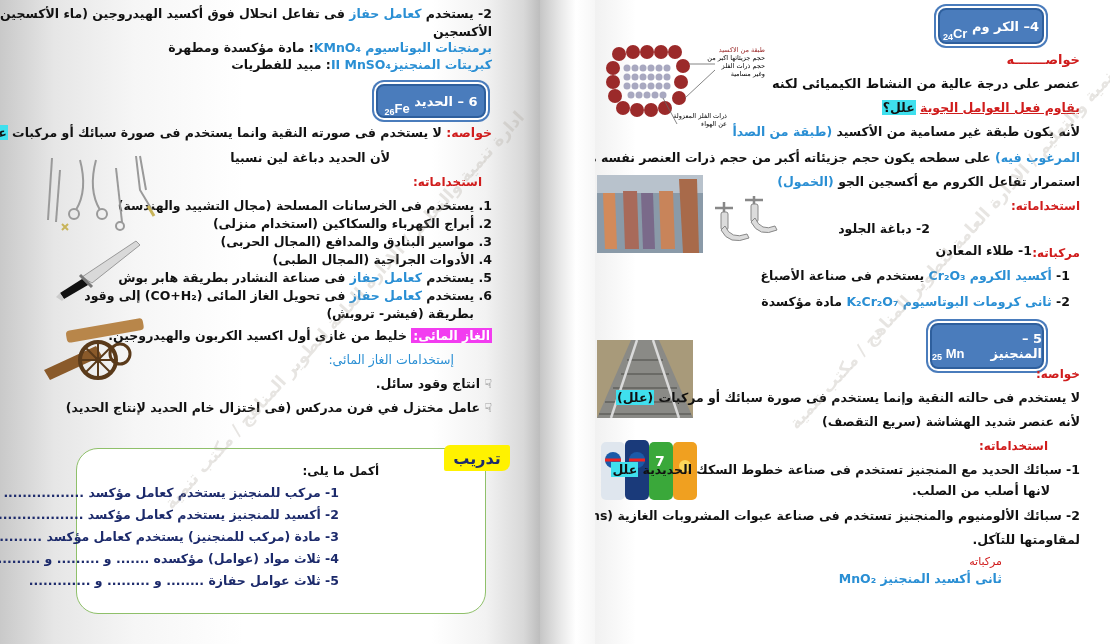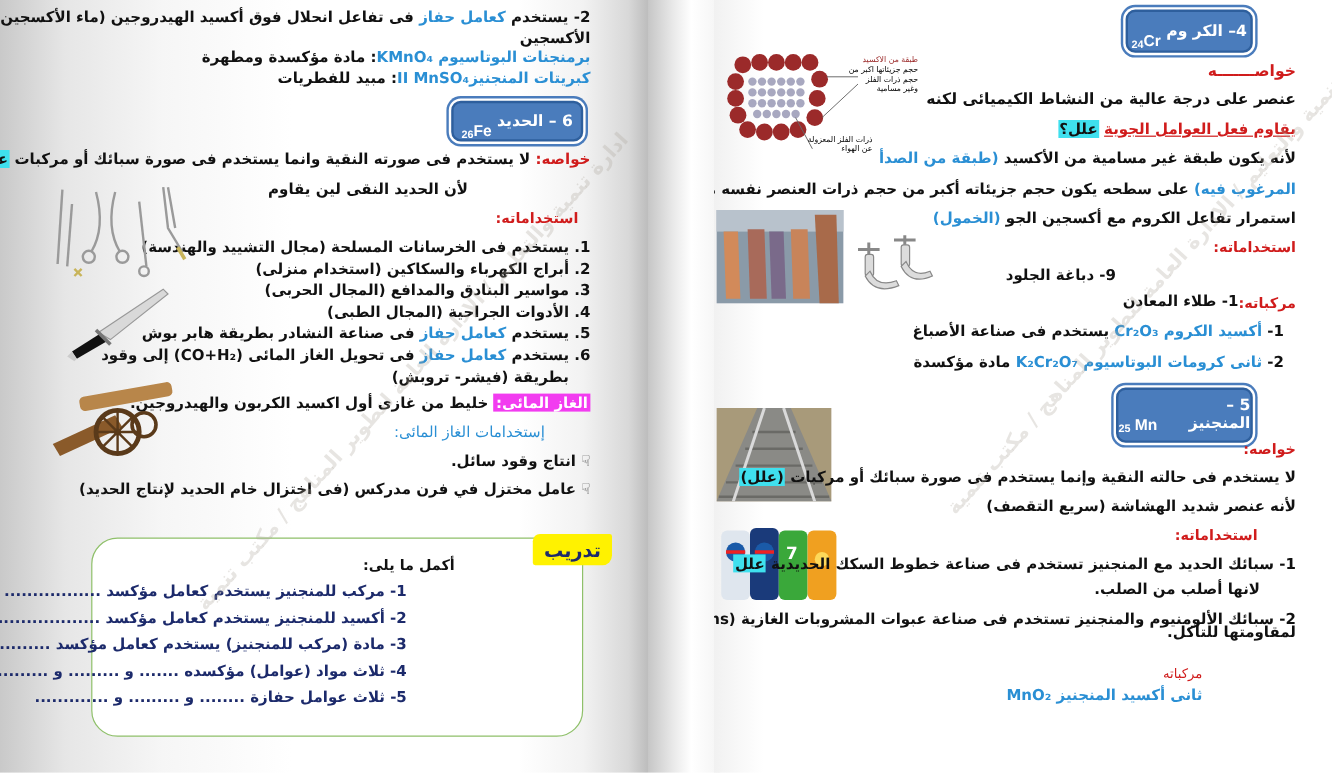--- a/index.html
+++ b/index.html
@@ -76,21 +76,21 @@
       <span class="blue">كبريتات المنجنيزII MnSO₄</span><span>: مبيد للفطريات</span>
     </div>
 
     <div class="badge" style="left:376px; top:84px; width:110px; height:34px;">
       <span>6 – الحديد </span>&nbsp;<span class="num" style="direction:ltr;"><sub>26</sub><span>Fe</span></span>
     </div>
 
     <div class="t" style="right:48px; top:125px;">
       <span class="red">خواصه:</span><span> لا يستخدم فى صورته النقية وانما يستخدم فى صورة سبائك أو مركبات </span><span class="hl-cyan">علل</span>
     </div>
-    <div class="t" style="right:150px; top:150px;">لأن الحديد النقى لين يقاوم</div>
+    <div class="t" style="right:150px; top:150px;">لأن الحديد دباغة لين نسبيا</div>
 
     <div class="t red" style="right:58px; top:174px; font-size:12px;">استخداماته:</div>
 
     <div style="position:absolute; right:48px; top:198px; width:380px; height:130px;">
       <div class="list-line" style="top:0px;">1. يستخدم فى الخرسانات المسلحة (مجال التشييد والهندسة)</div>
       <div class="list-line" style="top:18px;">2. أبراج الكهرباء والسكاكين (استخدام منزلى)</div>
       <div class="list-line" style="top:36px;">3. مواسير البنادق والمدافع (المجال الحربى)</div>
       <div class="list-line" style="top:54px;">4. الأدوات الجراحية (المجال الطبى)</div>
       <div class="list-line" style="top:72px;">
         <span>5. يستخدم </span><span class="blue">كعامل حفاز</span><span> فى صناعة النشادر بطريقة هابر بوش</span>
@@ -239,21 +239,21 @@
     </div>
     <div class="t" style="right:30px; top:150px;">
       <span class="blue">المرغوب فيه)</span><span> على سطحه يكون حجم جزيئاته أكبر من حجم ذرات العنصر نفسه مما يمنع</span>
     </div>
     <div class="t" style="right:30px; top:174px;">
       <span>استمرار تفاعل الكروم مع أكسجين الجو </span><span class="blue">(الخمول)</span>
     </div>
 
     <div class="t red" style="right:30px; top:198px; font-size:12px;">استخداماته:</div>
     <div class="t" style="right:78px; top:221px;margin-top:22px;">1- طلاء المعادن</div>
-    <div class="t" style="right:180px; top:221px;">9- دباغة الجلود</div>
+    <div class="t" style="right:180px; top:221px;">2- دباغة الجلود</div>
 
     <svg class="img" style="left:2px; top:175px;" width="106" height="78" viewBox="0 0 106 78">
       <rect width="106" height="78" fill="#8a9aa8"></rect>
       <rect y="0" width="106" height="18" fill="#b8c2cc"></rect>
       <path d="M6 18 L18 18 L20 74 L8 74 Z" fill="#d28a5a"></path>
       <path d="M26 16 L40 16 L42 74 L28 74 Z" fill="#a86a5a"></path>
       <path d="M44 18 L56 18 L58 74 L46 74 Z" fill="#7a6a8a"></path>
       <path d="M62 16 L76 16 L78 74 L64 74 Z" fill="#c8845a"></path>
       <path d="M82 4 L100 4 L102 78 L86 78 Z" fill="#a86a4a"></path>
     </svg>
@@ -314,20 +314,20 @@
     <div class="t red" style="right:62px; top:438px; font-size:12px;">استخداماته:</div>
 
     <div class="t" style="right:30px; top:462px;">
       <span>1- سبائك الحديد مع المنجنيز تستخدم فى صناعة خطوط السكك الحديدية </span><span class="hl-cyan">علل</span>
     </div>
     <div class="t" style="right:60px; top:483px;">لانها أصلب من الصلب.</div>
 
     <div class="t" style="right:30px; top:508px;">
       <span>2- سبائك الألومنيوم والمنجنيز تستخدم فى صناعة عبوات المشروبات الغازية (Cans) </span>
     </div>
-    <div class="t" style="right:30px; top:519px;text-align:right;">لمقاومتها للتآكل.</div>
+    <div class="t" style="right:30px; top:532px;text-align:right;">لمقاومتها للتآكل.</div>
 
     <div class="t red" style="right:108px; top:554px; font-size:11px; font-weight:normal;">مركباته</div>
     <div class="t blue" style="right:108px; top:571px;">ثانى أكسيد المنجنيز MnO₂</div>
 
     <div class="watermark" style="left:110px; top:220px;">ادارة تنمية والتعليم / الإدارة العامة لتطوير المناهج / مكتب تنمية</div>
   </div>
 </div>
 
 </body></html>

